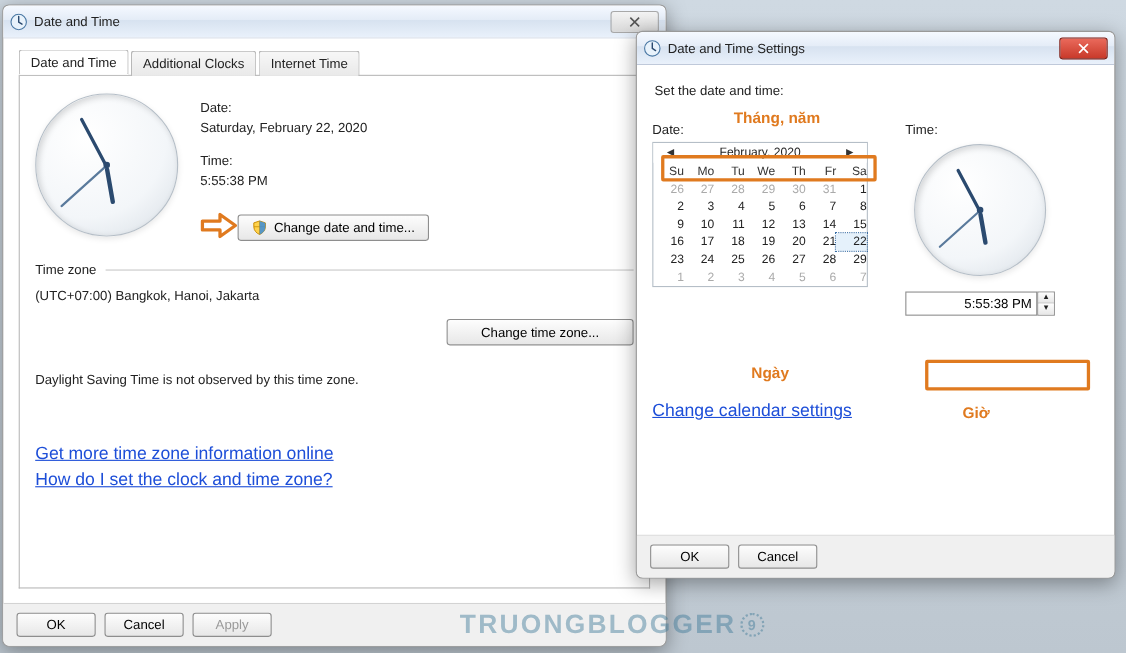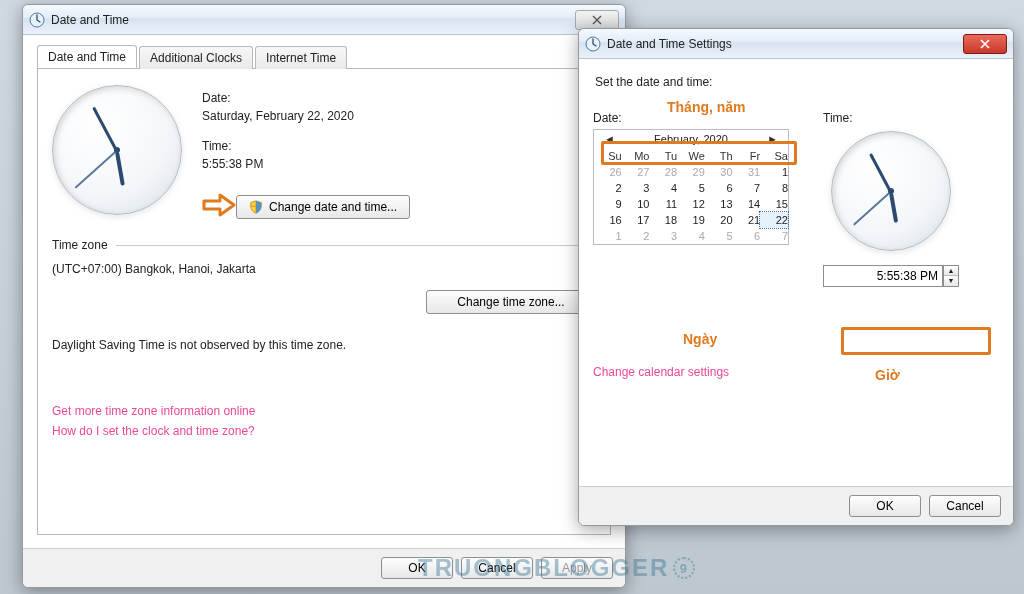--- a/index.html
+++ b/index.html
@@ -43,35 +43,35 @@
   .closebtn.gray { background: linear-gradient(#f3f3f3,#d9d9d9); border:1px solid #a8a8a8; color:#555; }
   .closebtn.red  { background: linear-gradient(#ea6a5c,#c8392a); border:1px solid #7e1b12; color:#fff; }
   .closebtn svg { width:10px; height:10px; }
 
   .content { flex:1; padding: 10px 14px 8px 14px; font-size:12px; color:#222; }
 
   .footer {
     border-top: 1px solid #d0d0d0;
     background: #f0f0f0;
     padding: 8px 12px;
-    display:flex; justify-content:flex-end; gap:8px;
+    display:flex; gap:8px;
     border-radius: 0 0 6px 6px;
   }
   .btn {
     min-width: 72px;
     padding: 3px 12px;
     font-size:12px;
     background: linear-gradient(#fdfdfd,#e7e7e7);
     border: 1px solid #8e8e8e;
     border-radius: 3px;
     cursor: pointer;
   }
 
   
-  #win1 { left: 22px; top: 4px; width: 604px; height: 584px; }
+  #win1 { left: 2px; top: 4px; width: 604px; height: 584px; }
   .tabs {
     display:flex; border-bottom:1px solid #b8b8b8; height:24px; font-size:12px;
   }
   .tab {
     padding: 4px 10px; border:1px solid #b8b8b8; border-bottom:none;
     background: linear-gradient(#f7f7f7,#e9e9e9);
     position:relative; top:1px; margin-right:2px; border-radius:3px 3px 0 0;
     cursor:pointer;
   }
   .tab.active { background:#fff; border-bottom:1px solid #fff; top:0; }
@@ -98,21 +98,21 @@
   .label { margin-bottom:4px; }
   .bigbtn {
     padding: 4px 12px; font-size:12px;
     background: linear-gradient(#fdfdfd,#e7e7e7);
     border:1px solid #8e8e8e; border-radius:3px;
     display:inline-flex; align-items:center; gap:6px;
     cursor:pointer;
   }
   .shield { width:14px; height:14px; }
 
-  .link { color:#ec4899; cursor:pointer; font-size:12px; }
+  .link { color:#1d4ed8; text-decoration:underline; cursor:pointer; font-size:16px; }
 
   .section-line { display:flex; align-items:center; gap:8px; margin: 18px 0 10px 0; font-size:12px; }
   .section-line .rule { flex:1; height:1px; background:#c8c8c8; }
 
   
   #win2 { left: 578px; top: 28px; width: 436px; height: 498px; }
 
   .annot { position:absolute; color:#e07a1f; font-weight:600; font-size:14px; }
   .annot-box { position:absolute; border:3px solid #e07a1f; border-radius:2px; pointer-events:none; }
 
@@ -315,20 +315,29 @@
                 <tr>
                   <td>16</td>
                   <td>17</td>
                   <td>18</td>
                   <td>19</td>
                   <td>20</td>
                   <td>21</td>
                   <td class="sel">22</td>
                 </tr>
                 <tr>
+                  <td>23</td>
+                  <td>24</td>
+                  <td>25</td>
+                  <td>26</td>
+                  <td>27</td>
+                  <td>28</td>
+                  <td>29</td>
+                </tr>
+                <tr>
                   <td class="other">1</td>
                   <td class="other">2</td>
                   <td class="other">3</td>
                   <td class="other">4</td>
                   <td class="other">5</td>
                   <td class="other">6</td>
                   <td class="other">7</td>
                 </tr>
               </tbody>
           </table>

